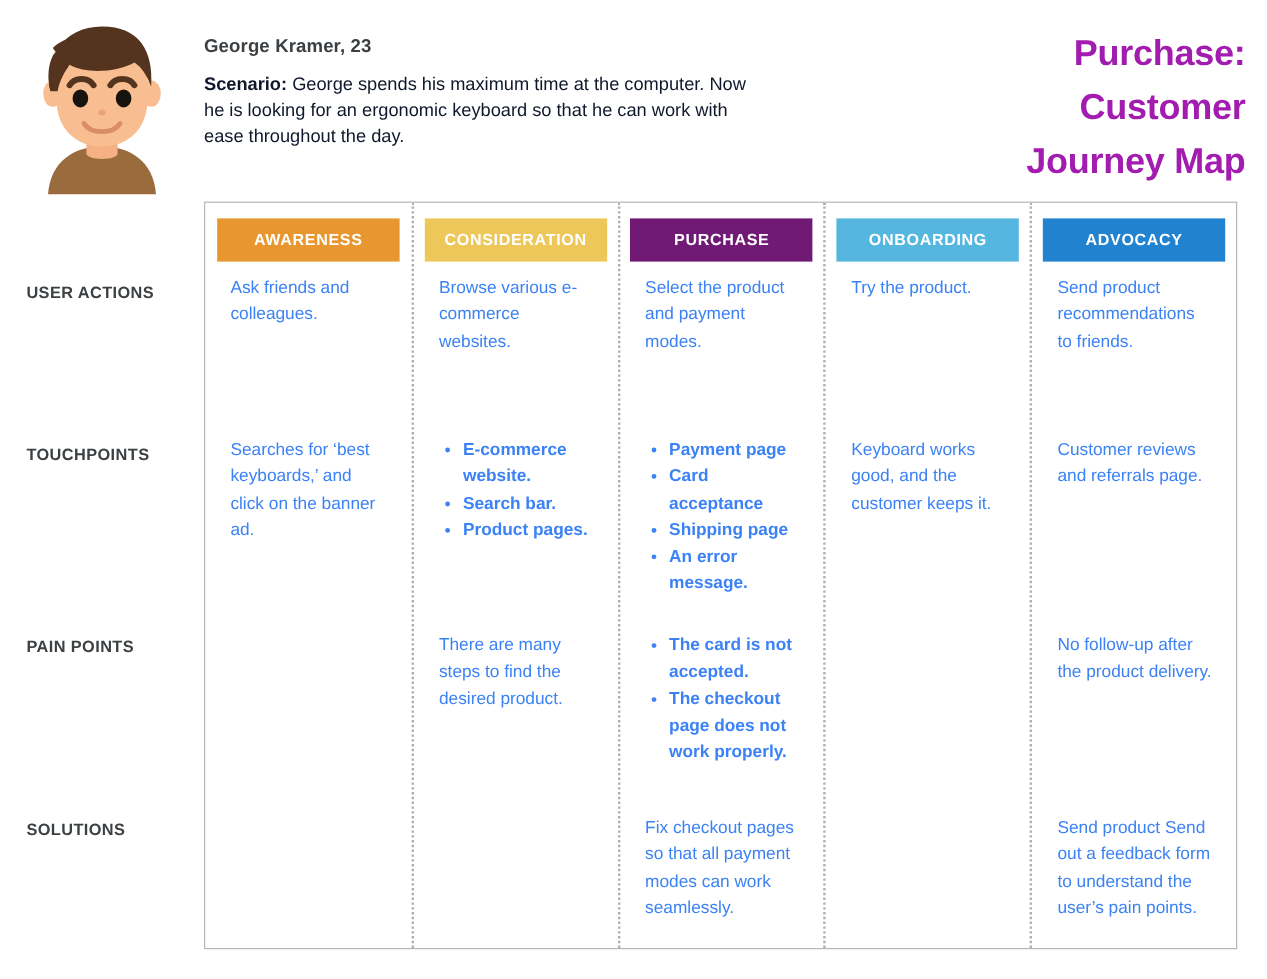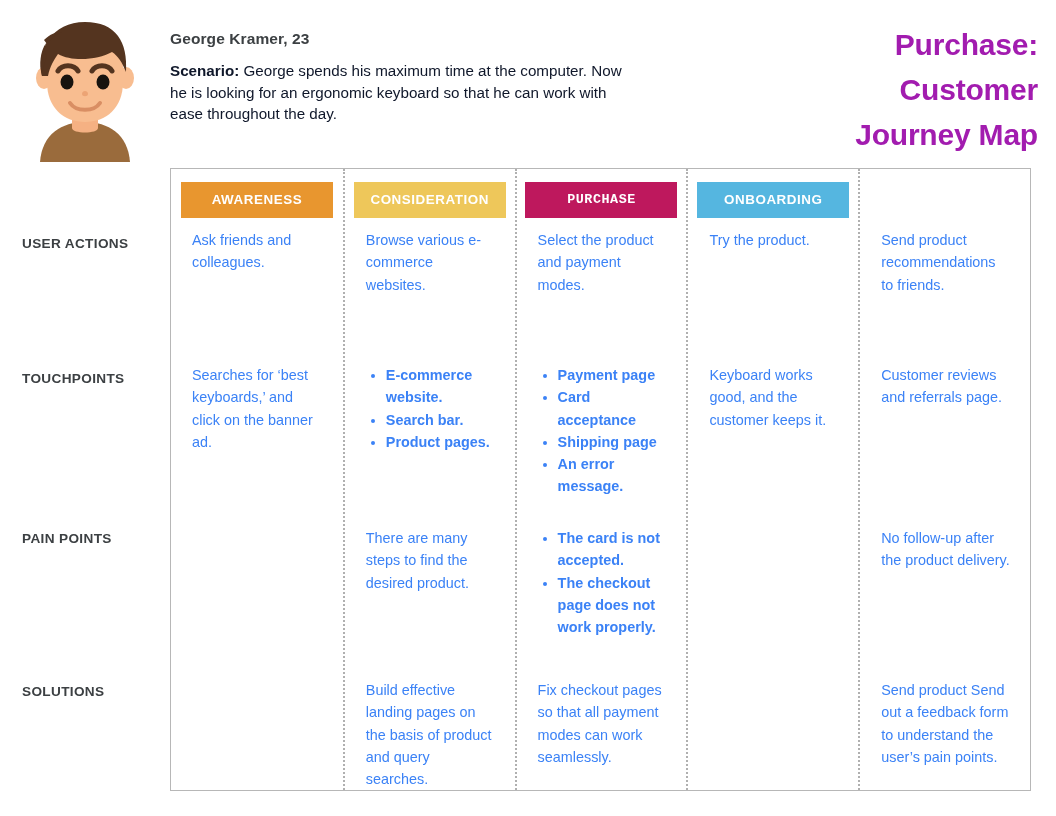--- a/index.html
+++ b/index.html
@@ -229,26 +229,23 @@
         <div class="cell r1">
           <ul>
             <li>E-commerce website.</li>
             <li>Search bar.</li>
             <li>Product pages.</li>
           </ul>
         </div>
         <div class="cell r2">
           <p>There are many steps to find the desired product.</p>
         </div>
-        <div class="cell r3">
-          <p>Build effective landing pages on the basis of product and query searches.</p>
-        </div>
-      </div>
-      <div class="col">
-        <div class="chip" style="background: #be185d; font-family: Liberation Mono, monospace;">PURCHASE</div>
+      </div>
+      <div class="col">
+        <div class="chip" style="background: #701a75;">PURCHASE</div>
         <div class="cell r0">
           <p>Select the product and payment modes.</p>
         </div>
         <div class="cell r1">
           <ul>
             <li>Payment page</li>
             <li>Card acceptance</li>
             <li>Shipping page</li>
             <li>An error message.</li>
           </ul>
@@ -268,20 +265,21 @@
         <div class="cell r0">
           <p>Try the product.</p>
         </div>
         <div class="cell r1">
           <p>Keyboard works good, and the customer keeps it.</p>
         </div>
         <div class="cell r2"></div>
         <div class="cell r3"></div>
       </div>
       <div class="col">
+        <div class="chip" style="background: rgb(33, 131, 208);">ADVOCACY</div>
         <div class="cell r0">
           <p>Send product recommendations to friends.</p>
         </div>
         <div class="cell r1">
           <p>Customer reviews and referrals page.</p>
         </div>
         <div class="cell r2">
           <p>No follow-up after the product delivery.</p>
         </div>
         <div class="cell r3">

